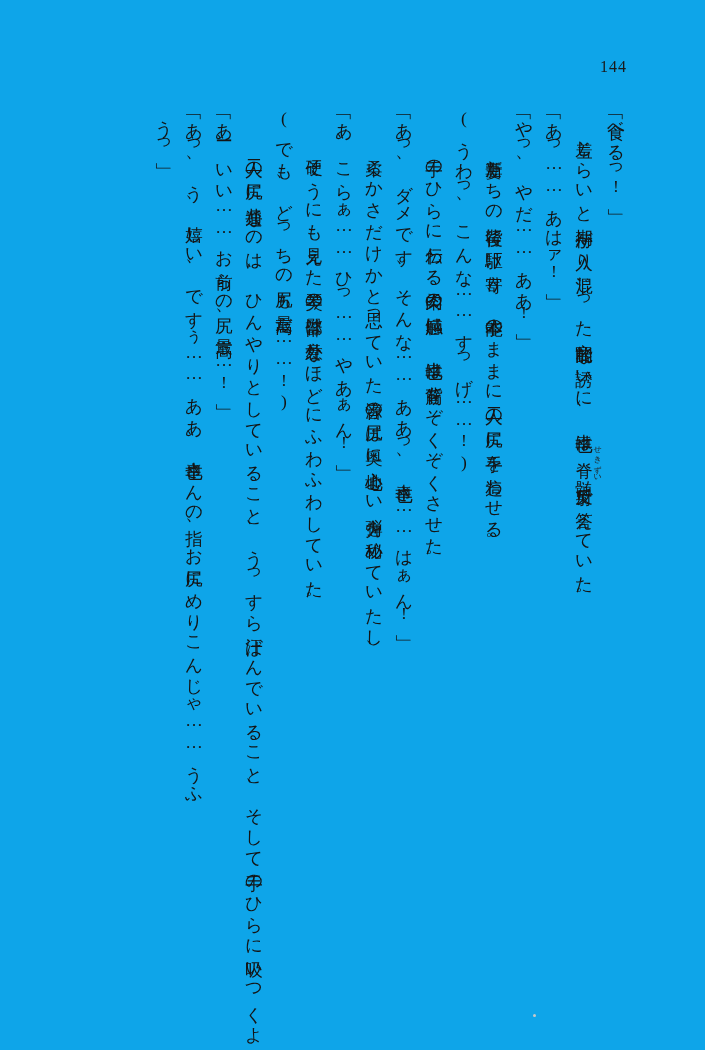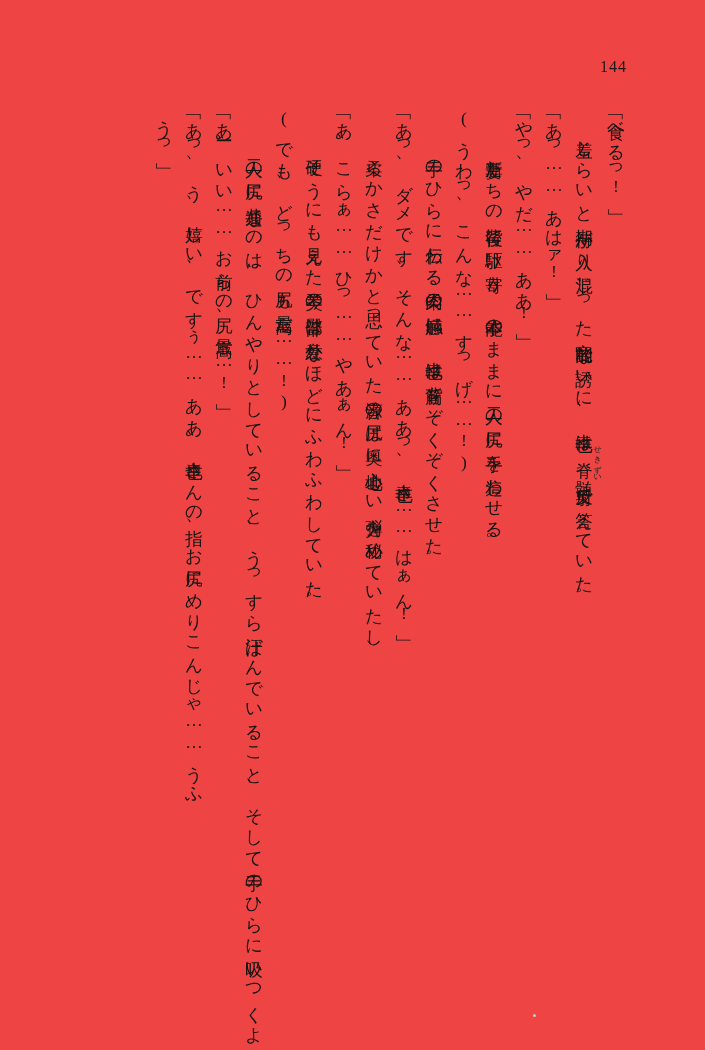--- a/index.html
+++ b/index.html
@@ -13,21 +13,21 @@
     font-family: "Liberation Serif", "DejaVu Serif", serif;
     color: #111111;
     overflow: hidden;
     position: relative;
   }
 
   
   #page {
     position: absolute;
     inset: 0;
-    background: #ef4444;
+    background: #0ea5e9;
     text-decoration: underline;
   }
 
   
   #page-number {
     position: absolute;
     top: 58px;
     right: 78px;
     font-size: 16px;
     letter-spacing: 1px;

